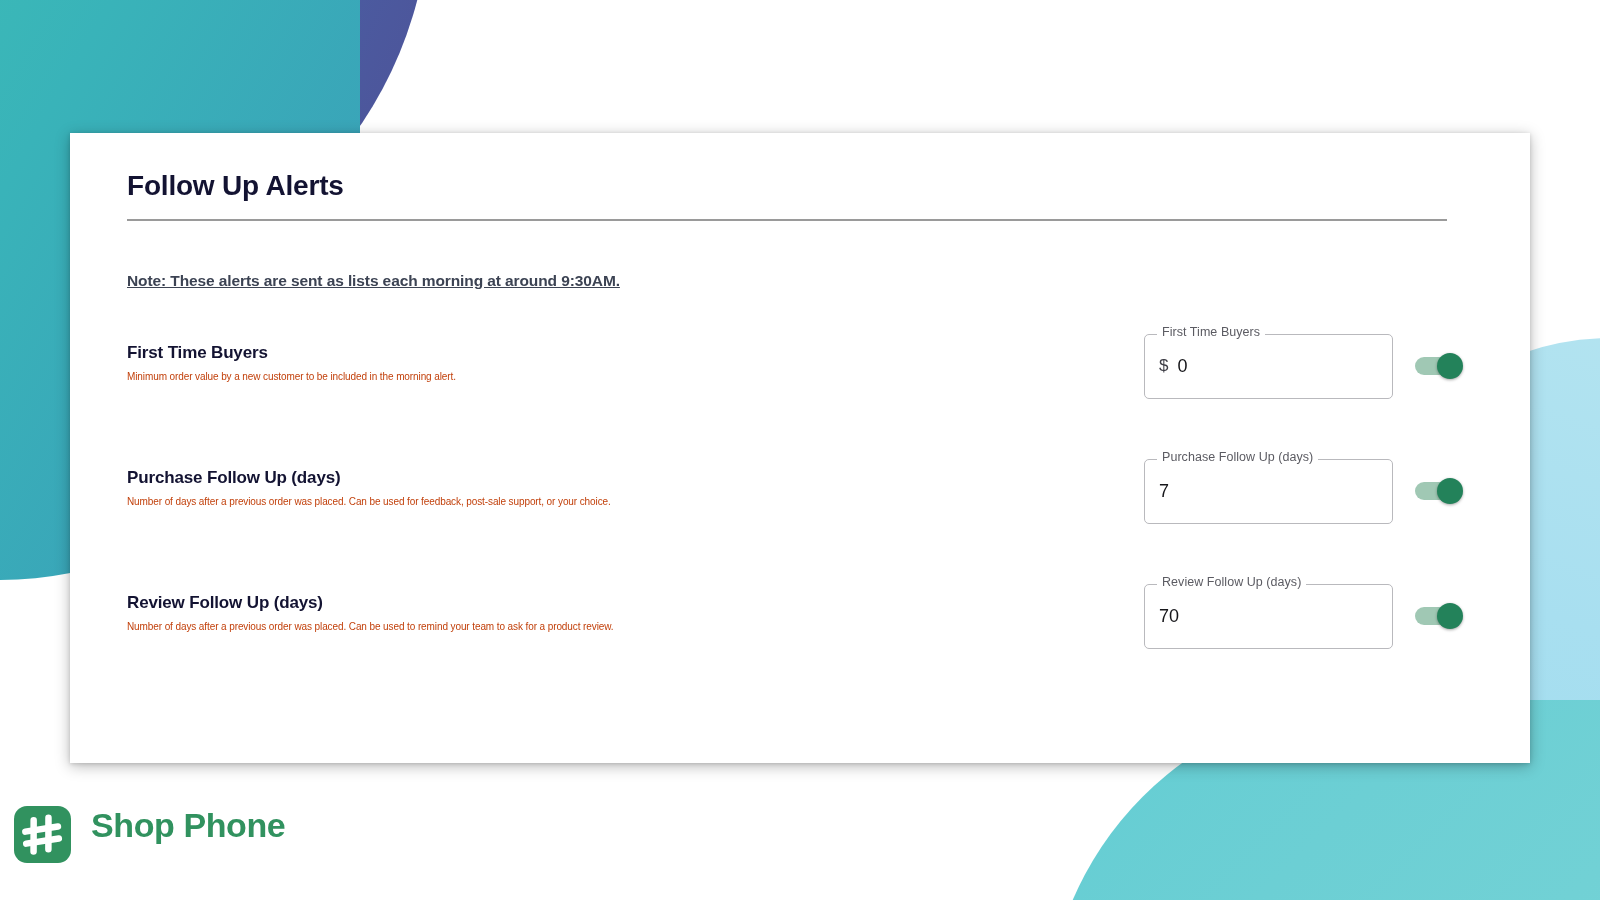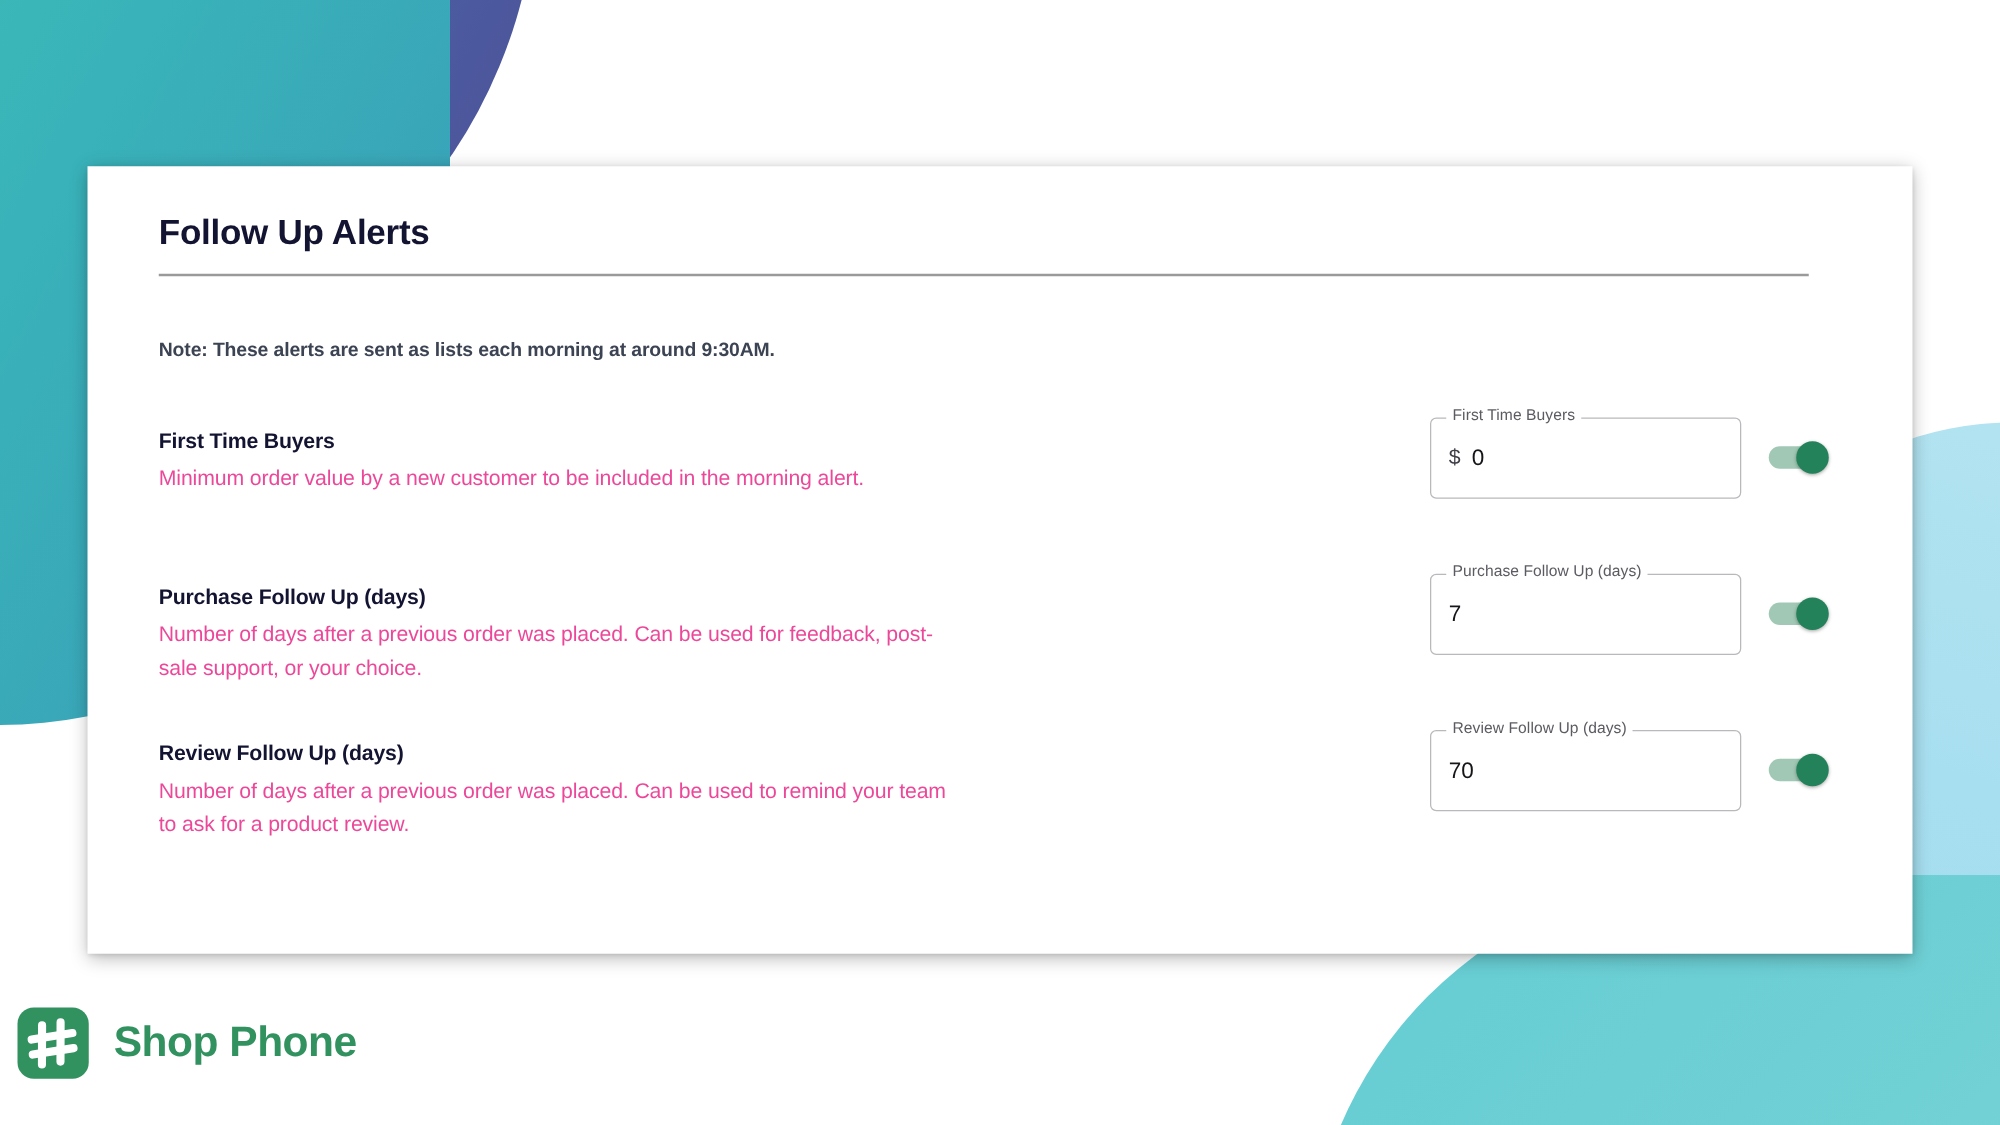--- a/index.html
+++ b/index.html
@@ -98,20 +98,21 @@
     height: 2px;
     background: #9a9a9a;
   }
 
   .note {
     margin-top: 51px;
     font-size: 15.5px;
     font-weight: bold;
     color: #3c4353;
     letter-spacing: -0.1px;
+    text-decoration: underline;
   }
 
   
   .rows {
     margin-top: 44px;
   }
 
   .row {
     position: relative;
     display: flex;
@@ -128,22 +129,22 @@
   .row-title {
     font-size: 17px;
     font-weight: bold;
     color: #131332;
     letter-spacing: -0.15px;
     line-height: 1.3;
   }
 
   .row-desc {
     margin-top: 5px;
-    font-size: 17px;
-    color: #ec4899;
+    font-size: 10px;
+    color: #c2410c;
     line-height: 1.62;
     letter-spacing: -0.1px;
     max-width: 645px;
   }
 
   .row-control {
     position: absolute;
     right: 10px;
     top: 0;
     display: flex;
@@ -220,21 +221,21 @@
     background: #23825a;
     box-shadow: 0 1px 3px rgba(0,0,0,0.35);
   }
 
   
   .brand {
     position: absolute;
     left: 14px;
     top: 806px;
     display: flex;
-    align-items: center;
+    align-items: flex-start;
     gap: 20px;
     z-index: 10;
   }
   .brand-mark {
     position: relative;
     width: 57px;
     height: 57px;
     border-radius: 13px;
     background: #31925f;
     flex: 0 0 auto;

